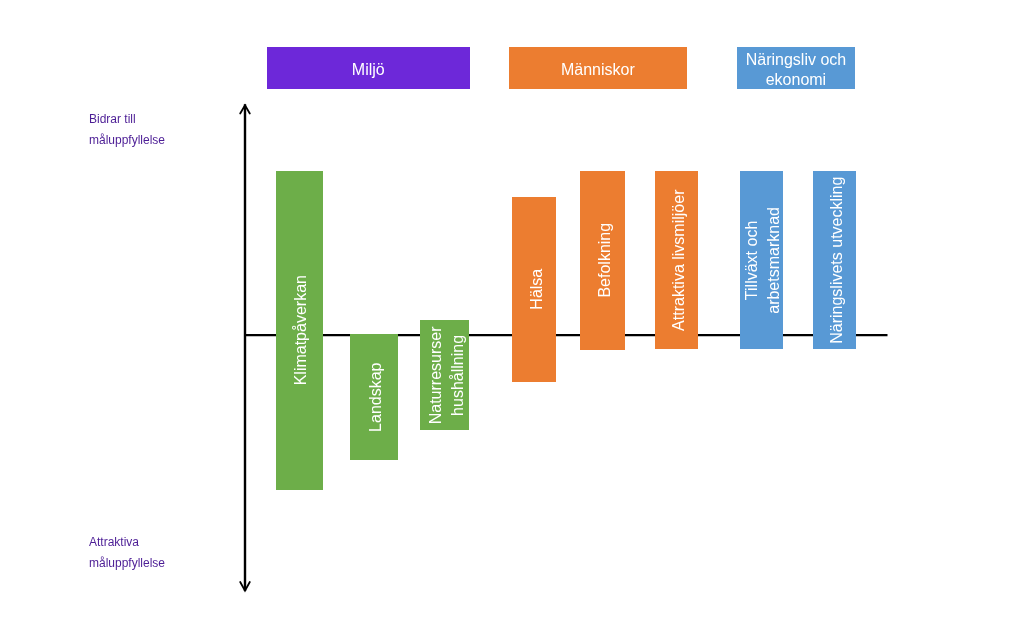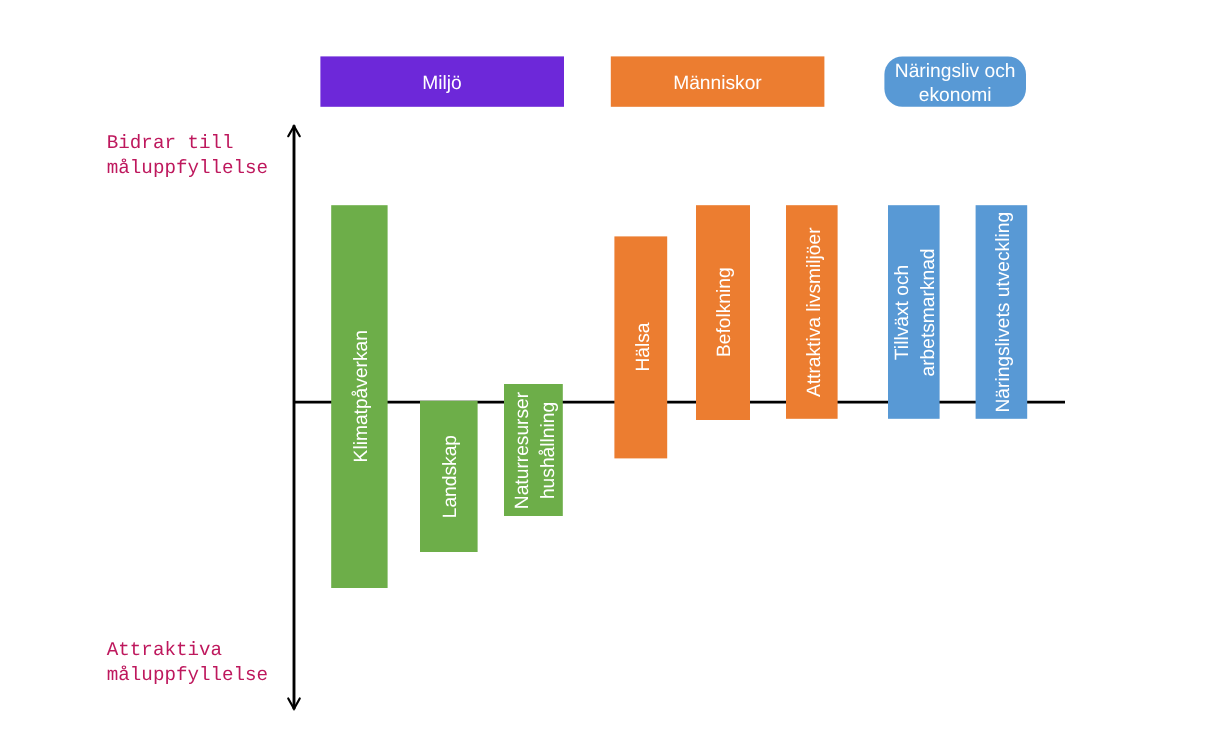--- a/index.html
+++ b/index.html
@@ -8,40 +8,40 @@
        font-family:"Liberation Sans",sans-serif;color:#000;}
   #stage{position:relative;width:1024px;height:625px;transform:translateZ(0);
          overflow:hidden;}
 
   
   .cat-banner{position:absolute;display:flex;align-items:center;justify-content:center;
        color:#ffffff;text-align:center;line-height:20.2px;font-size:16px;
        padding-top:3.6px;box-sizing:border-box;white-space:pre-line;z-index:2;}
 
   
-  .axis-label{position:absolute;left:89px;font-size:16px;line-height:21.4px;
-       color:#be185d;white-space:pre-line;z-index:2;font-family:Liberation Mono, monospace;}
+  .axis-label{position:absolute;left:89px;font-size:12px;line-height:21.4px;
+       color:#4c1d95;white-space:pre-line;z-index:2;}
 
   
   .bar{position:absolute;display:flex;align-items:center;justify-content:center;z-index:3;}
   .bar-label{transform:translateX(2.5px) rotate(-90deg);white-space:pre;color:#ffffff;
        font-size:16px;line-height:22.4px;text-align:center;}
   .bar-label > span{display:block;}
 
   #axis-svg{position:absolute;left:0;top:0;z-index:1;}
 </style>
 </head>
 <body>
 
 <div id="stage">
 
   <div id="legend-layer">
       <div class="cat-banner" style="left: 266.8px; top: 47.2px; width: 202.9px; height: 42.1px; background: #6d28d9;"><span>Miljö</span></div>
       <div class="cat-banner" style="left: 508.9px; top: 47.2px; width: 178px; height: 42.1px; background: rgb(236, 125, 48);"><span>Människor</span></div>
-      <div class="cat-banner" style="left: 736.7px; top: 47.2px; width: 118.5px; height: 42.1px; background: rgb(88, 153, 213); border-radius: 15px;"><span>Näringsliv och
+      <div class="cat-banner" style="left: 736.7px; top: 47.2px; width: 118.5px; height: 42.1px; background: rgb(88, 153, 213);"><span>Näringsliv och
 ekonomi</span></div>
     </div>
 
   <svg id="axis-svg" width="1024" height="625">
     <path id="axis-shaft" d="M245 104.3 L245 591" stroke="#000" stroke-width="2.4" fill="none"></path>
     <path id="axis-arrow-up" d="M240.2 113.5 L245 105.2 L249.8 113.5" stroke="#000" stroke-width="1.8" fill="none" stroke-linecap="round" stroke-linejoin="miter" stroke-miterlimit="10"></path>
     <path id="axis-arrow-down" d="M240.2 582 L245 590.7 L249.8 582" stroke="#000" stroke-width="1.8" fill="none" stroke-linecap="round" stroke-linejoin="miter" stroke-miterlimit="10"></path>
     <path id="zero-line" d="M245 335.1 L887.5 335.1" stroke="#000" stroke-width="2.3" fill="none"></path>
   </svg>
 

